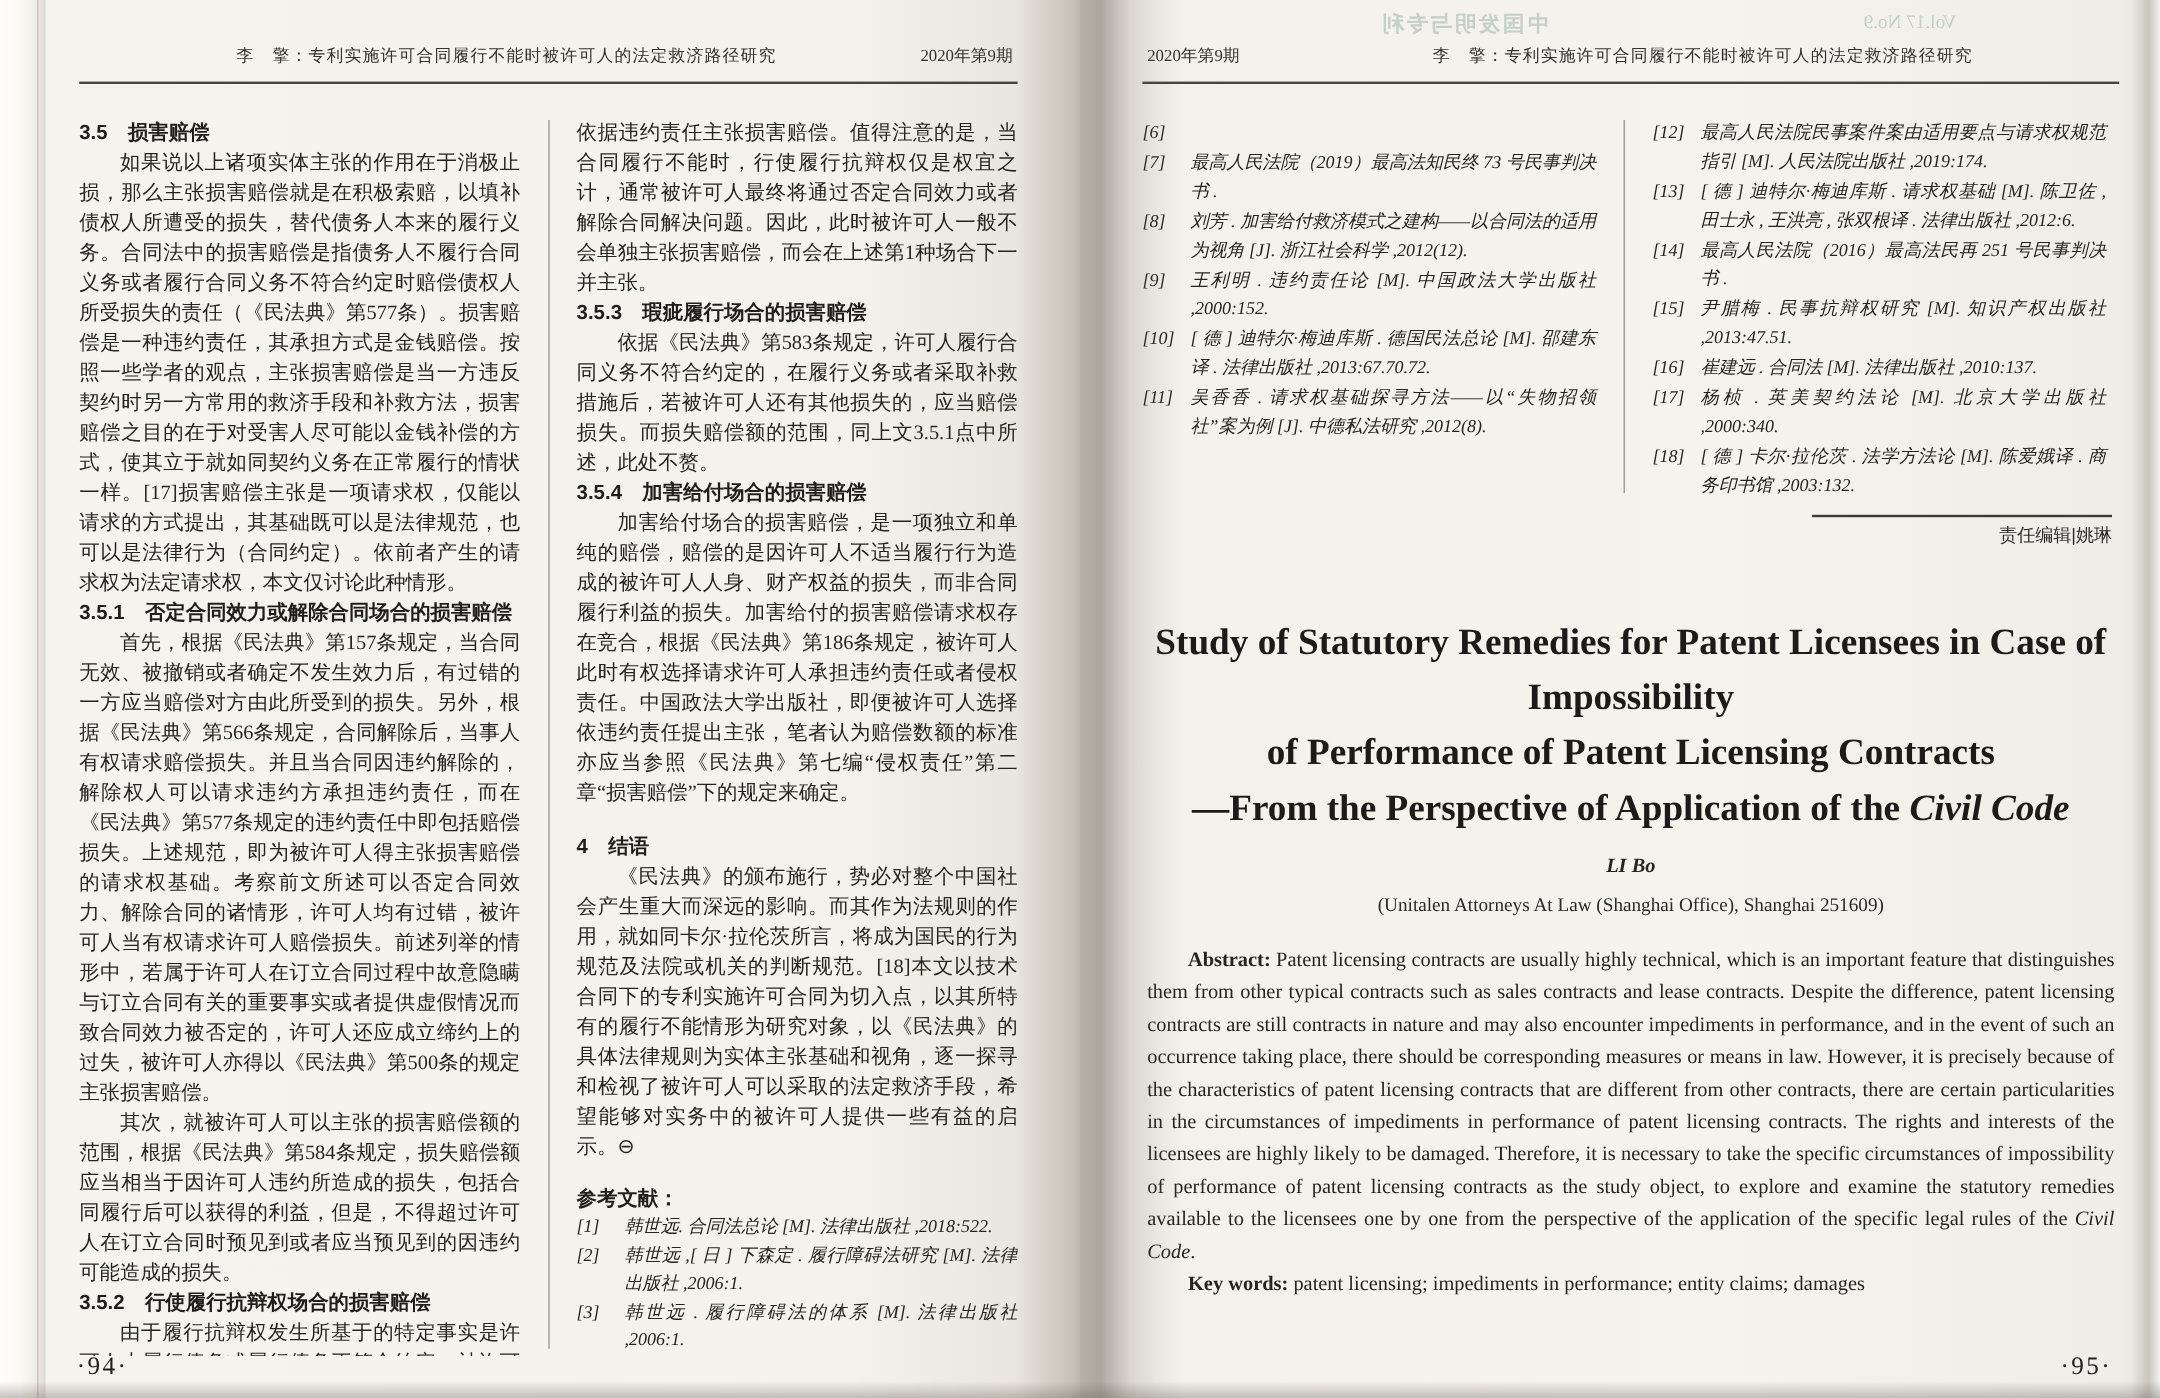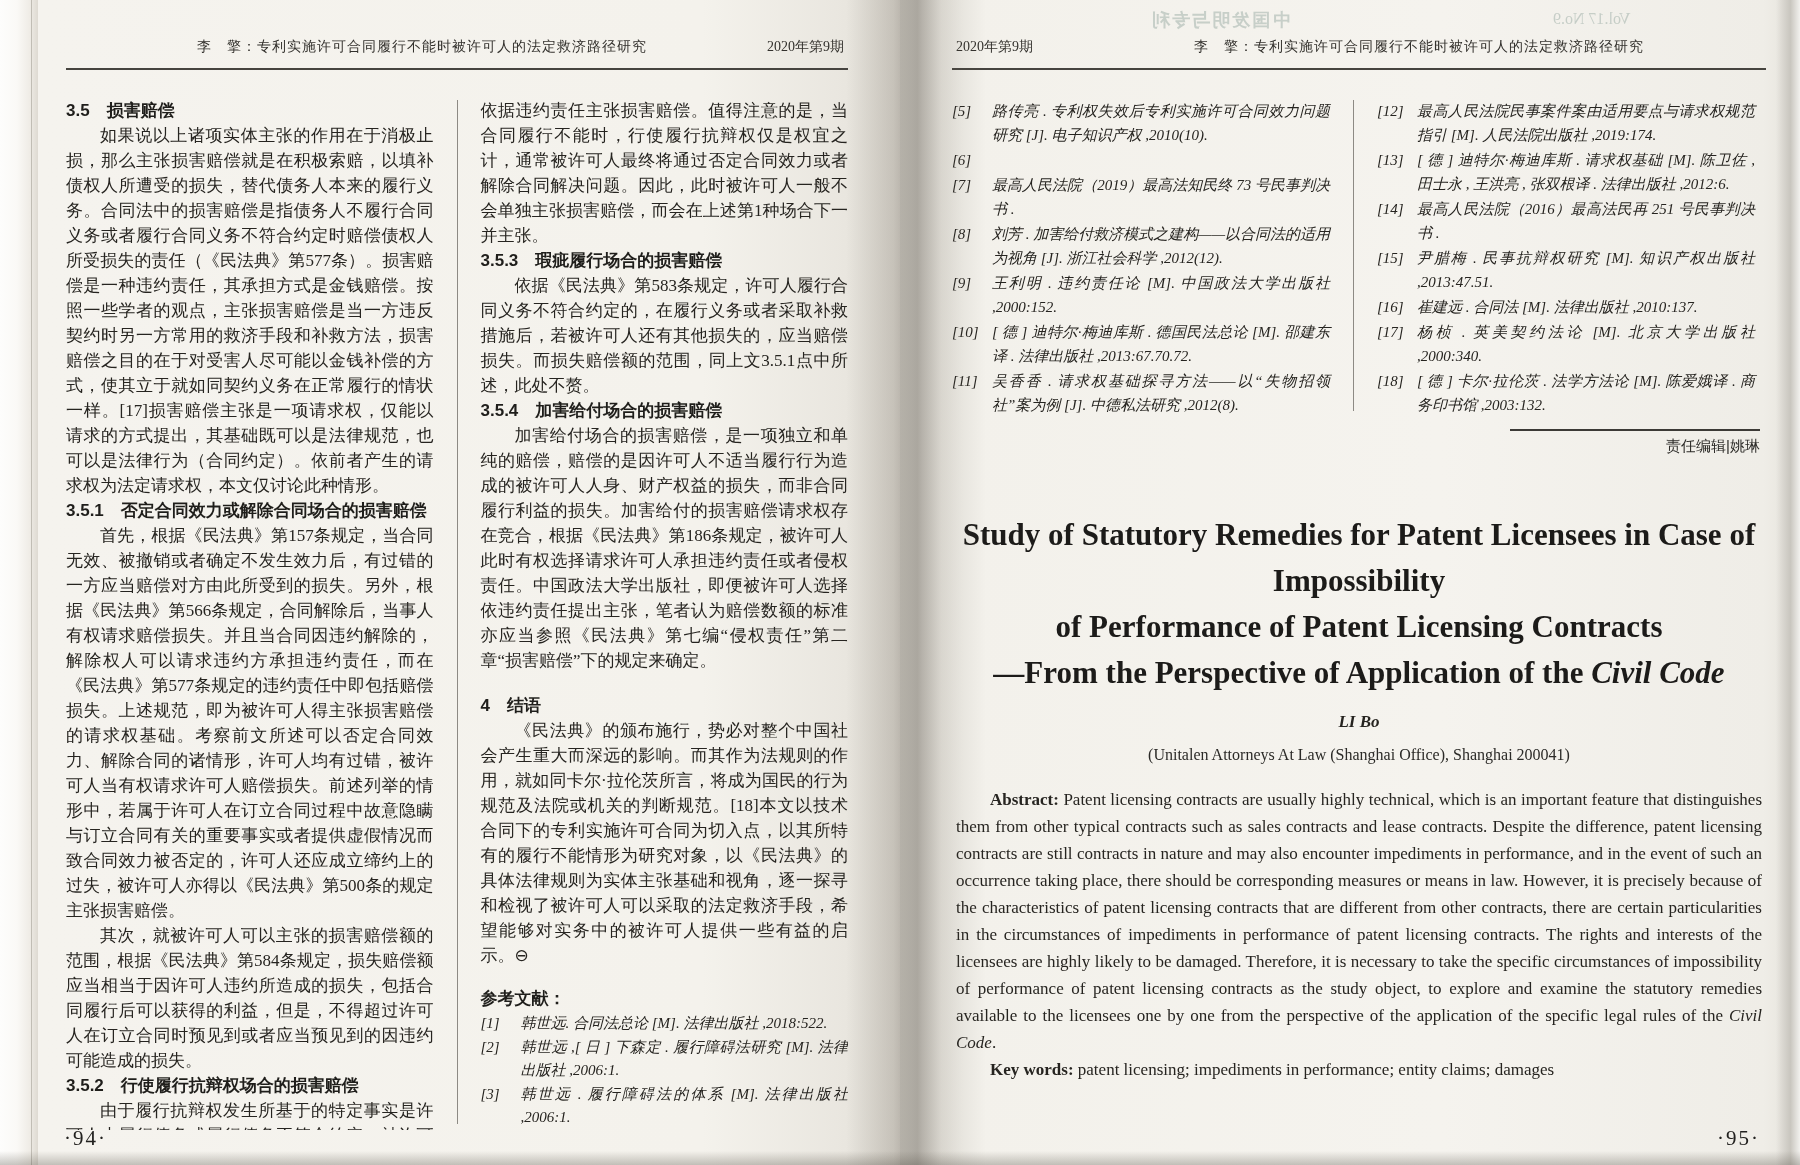--- a/index.html
+++ b/index.html
@@ -132,24 +132,20 @@
     <header class="p-header">
       <span class="rh-issue-l">2020年第9期</span>
       <span class="rh-center">李　擎：专利实施许可合同履行不能时被许可人的法定救济路径研究</span>
     </header>
     <div class="header-rule"></div>
 
     <div class="p-body" style="display:block;">
       <div class="r-refs">
         <div class="r-col">
           <div class="ref">
-              <span class="ref-label">[5]</span>
-              <span class="ref-text">路传亮 . 专利权失效后专利实施许可合同效力问题研究 [J]. 电子知识产权 ,2010(10).</span>
-            </div>
-          <div class="ref">
               <span class="ref-label">[6]</span>
             </div>
           <div class="ref">
               <span class="ref-label">[7]</span>
               <span class="ref-text">最高人民法院（2019）最高法知民终 73 号民事判决书 .</span>
             </div>
           <div class="ref">
               <span class="ref-label">[8]</span>
               <span class="ref-text">刘芳 . 加害给付救济模式之建构——以合同法的适用为视角 [J]. 浙江社会科学 ,2012(12).</span>
             </div>
@@ -204,21 +200,21 @@
         <div class="editor-line">责任编辑|姚琳</div>
       </div>
 
       <div class="en-block">
         <div class="en-title">
           <div>Study of Statutory Remedies for Patent Licensees in Case of Impossibility</div>
           <div>of Performance of Patent Licensing Contracts</div>
           <div class="en-sub"><span>—From the Perspective of Application of the </span><i>Civil Code</i></div>
         </div>
         <div class="en-author">LI Bo</div>
-        <div class="en-affil">(Unitalen Attorneys At Law (Shanghai Office), Shanghai 200041)</div>
+        <div class="en-affil">(Unitalen Attorneys At Law (Shanghai Office), Shanghai 251609)</div>
         <p class="en-abstract"><span class="lbl">Abstract:</span><span> Patent licensing contracts are usually highly technical, which is an important feature that distinguishes them from other typical contracts such as sales contracts and lease contracts. Despite the difference, patent licensing contracts are still contracts in nature and may also encounter impediments in performance, and in the event of such an occurrence taking place, there should be corresponding measures or means in law. However, it is precisely because of the characteristics of patent licensing contracts that are different from other contracts, there are certain particularities in the circumstances of impediments in performance of patent licensing contracts. The rights and interests of the licensees are highly likely to be damaged. Therefore, it is necessary to take the specific circumstances of impossibility of performance of patent licensing contracts as the study object, to explore and examine the statutory remedies available to the licensees one by one from the perspective of the application of the specific legal rules of the </span><span class="ital">Civil Code</span><span>.</span></p>
         <p class="en-keywords"><span class="lbl">Key words:</span><span> patent licensing; impediments in performance; entity claims; damages</span></p>
       </div>
     </div>
 
     <div class="page-no pn-right">·95·</div>
   </section>
 </div>
 
 <div class="gutter-shadow"></div>

